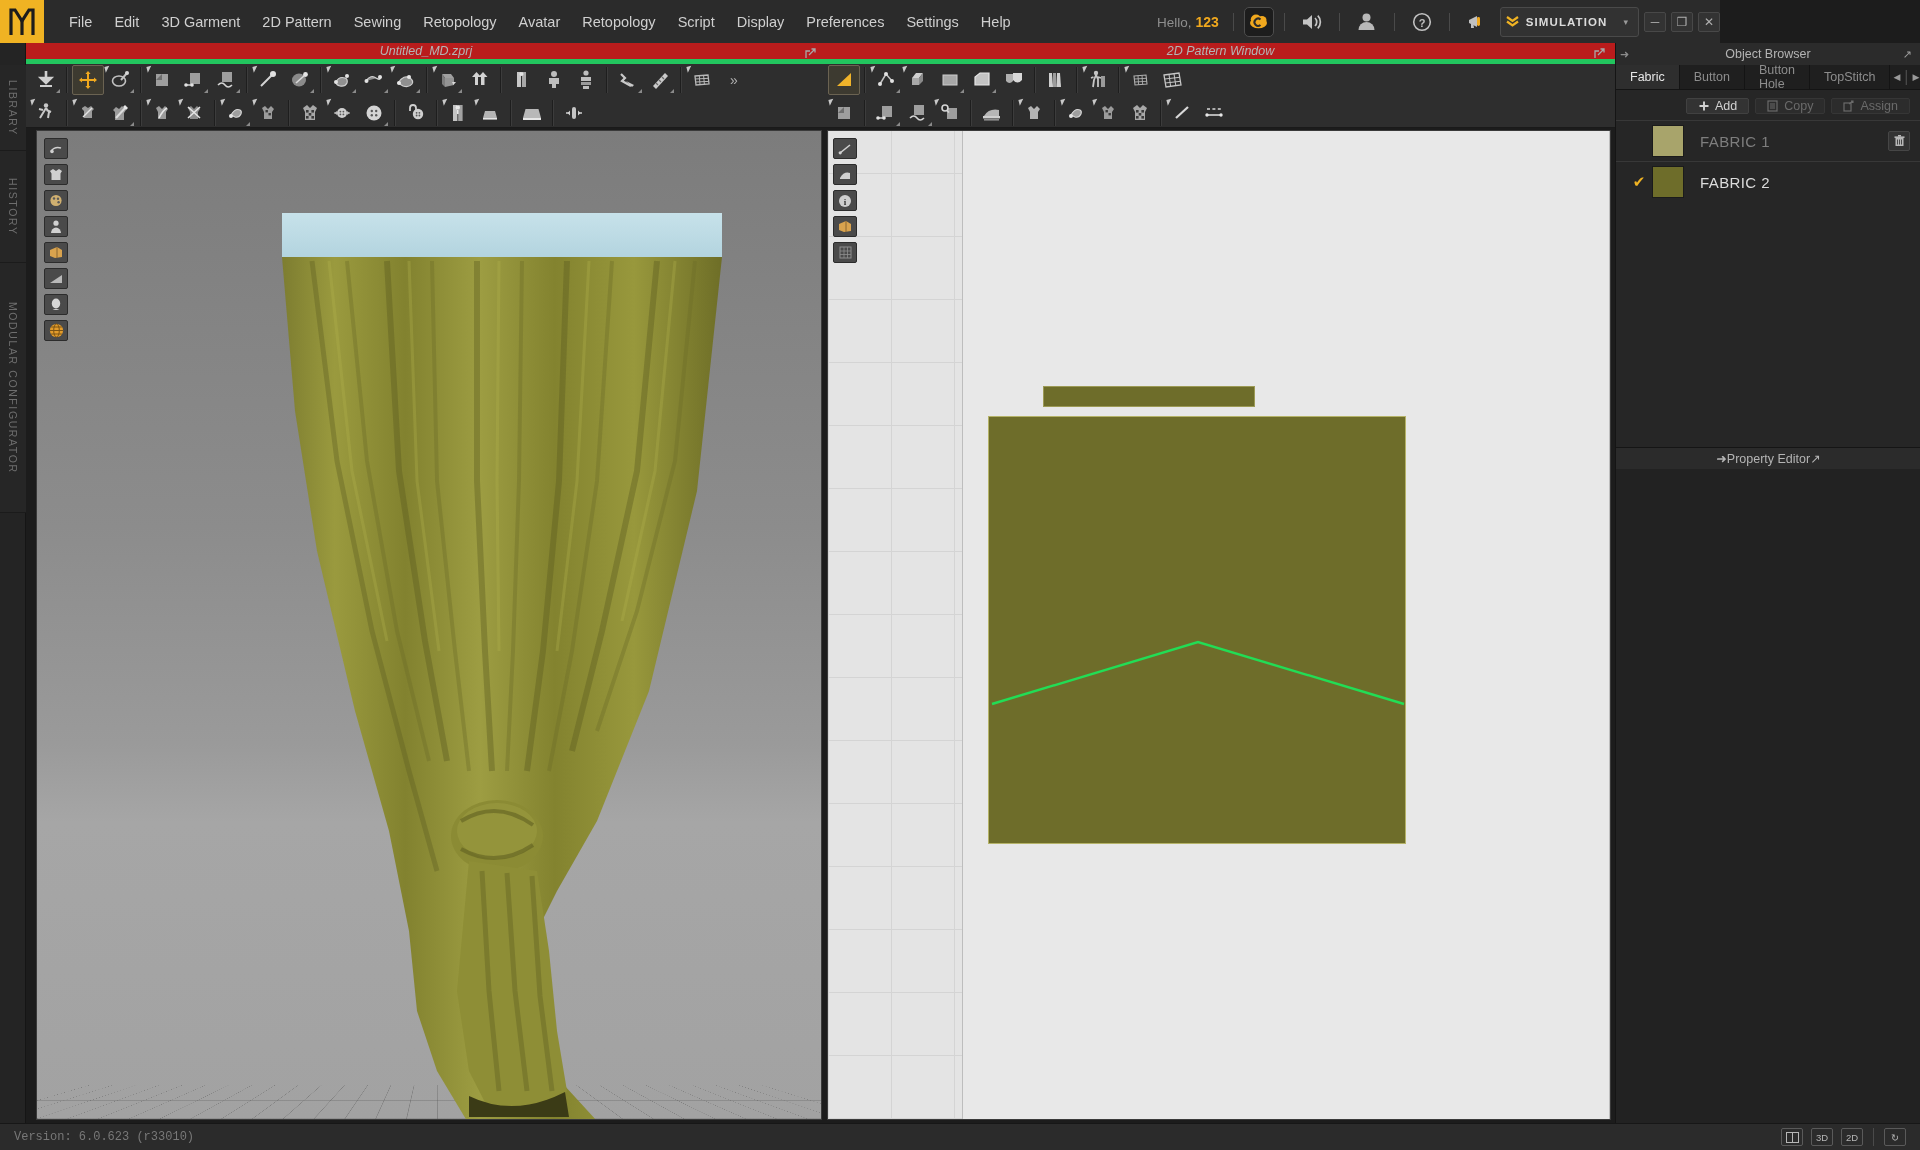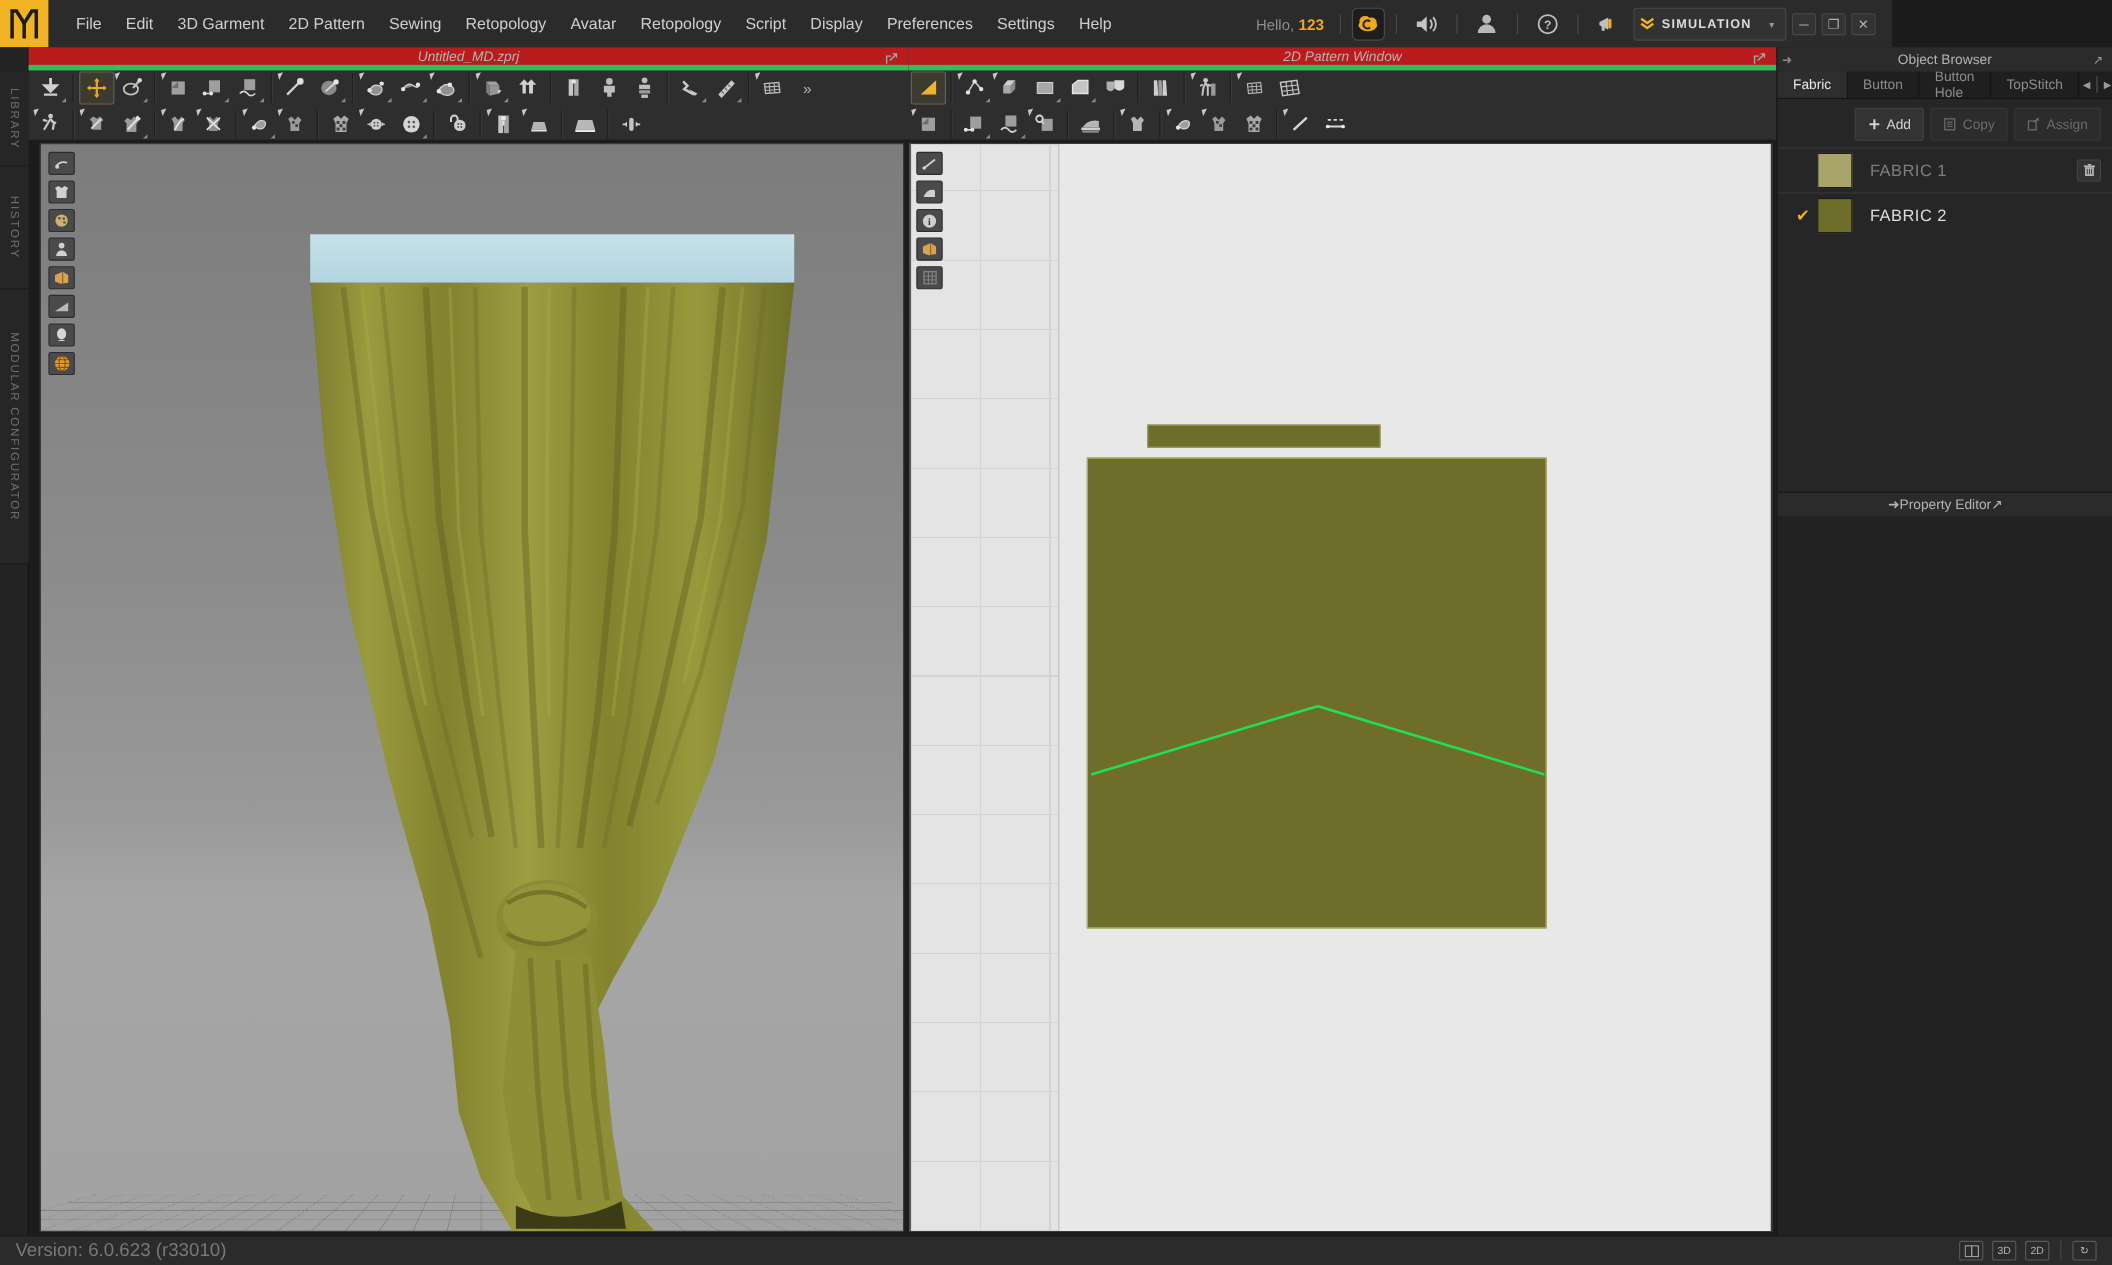--- a/index.html
+++ b/index.html
@@ -24,21 +24,21 @@
     font-family: "Liberation Serif", serif; letter-spacing: -2px;
   }
   .logo svg { display:block; }
   .menu-items { display: flex; align-items: center; margin-left: 14px; }
   .menu-item {
     padding: 6px 11px; font-size: 14.5px; color: #cfcfcf; cursor: default;
     white-space: nowrap;
   }
   .menu-right {
     margin-left: auto; display: flex; align-items: center; height: 43px;
-    padding-right: 15px;
+    padding-right: 0;
   }
   .hello { font-size: 13.5px; color: #8e8e8e; margin-right: 4px; }
   .hello b { color: #f0a81e; font-weight: bold; margin-left: 4px; font-size: 14px;}
   .vsep { width: 1px; height: 18px; background: #4a4a4a; margin: 0 10px; }
   .cloud-btn {
     width: 30px; height: 30px; border-radius: 5px; background: #1d1d1d;
     border: 1px solid #4d4d4d; display: flex; align-items: center; justify-content: center;
   }
   .icon-btn {
     width: 34px; height: 40px; display: flex; align-items: center; justify-content: center;
@@ -160,21 +160,21 @@
   }
   .tab {
     padding: 0 14px; display:flex; align-items:center; font-size: 12.5px;
     color: #8d8d8d; border-right:1px solid #141414;
   }
   .tab.active { background:#2e2e2e; color:#e6e6e6; }
   .tab-arrows { margin-left:auto; display:flex; align-items:center; padding:0 3px; gap:4px;}
   .tab-arrow { color:#9a9a9a; font-size:9px; }
   .obj-toolbar { display:flex; justify-content:flex-end; gap:6px; padding: 8px 10px 6px 0; }
   .obj-btn {
-    display:flex; align-items:center; gap:5px; height:30px; padding: 0 11px;
+    display:flex; align-items:center; gap:5px; height:16px; padding: 0 11px;
     background:#333; border:1px solid #414141; border-radius:2px;
     font-size:12.5px; color:#d2d2d2;
   }
   .obj-btn.disabled { color:#6a6a6a; background:#2c2c2c; border-color:#363636; }
   .fabric-row {
     display:flex; align-items:center; height: 41px; border-top:1px solid #383838;
     padding: 0 10px; position:relative;
   }
   .fabric-check { width: 26px; color:#f0b323; font-size:15px; text-align:center; }
   .swatch { width: 32px; height: 32px; border:1px solid #1b1b1b; }
@@ -187,21 +187,21 @@
     height: 22px; display:flex; align-items:center; justify-content:center;
     font-size:12.5px; color:#b4b4b4; background:#2b2b2b; position:relative;
     border-top:1px solid #151515;
   }
 
   
   .statusbar {
     position:absolute; left:0; bottom:0; width:1920px; height:27px;
     background:#2b2b2b; border-top:1px solid #171717; display:flex; align-items:center;
   }
-  .status-text { font-size:17px; color:#787878; margin-left:14px; }
+  .status-text { font-size:12px; color:#787878; margin-left:14px;font-family:Liberation Mono, monospace; }
   .status-right { margin-left:auto; display:flex; align-items:center; gap:8px; padding-right:14px; }
   .sb-btn {
     width:22px;height:18px;border:1px solid #5a5a5a;border-radius:2px;
     display:flex;align-items:center;justify-content:center;font-size:9.5px;color:#b6b6b6;
   }
 </style>
 </head>
 <body>
 
 <div id="app">

